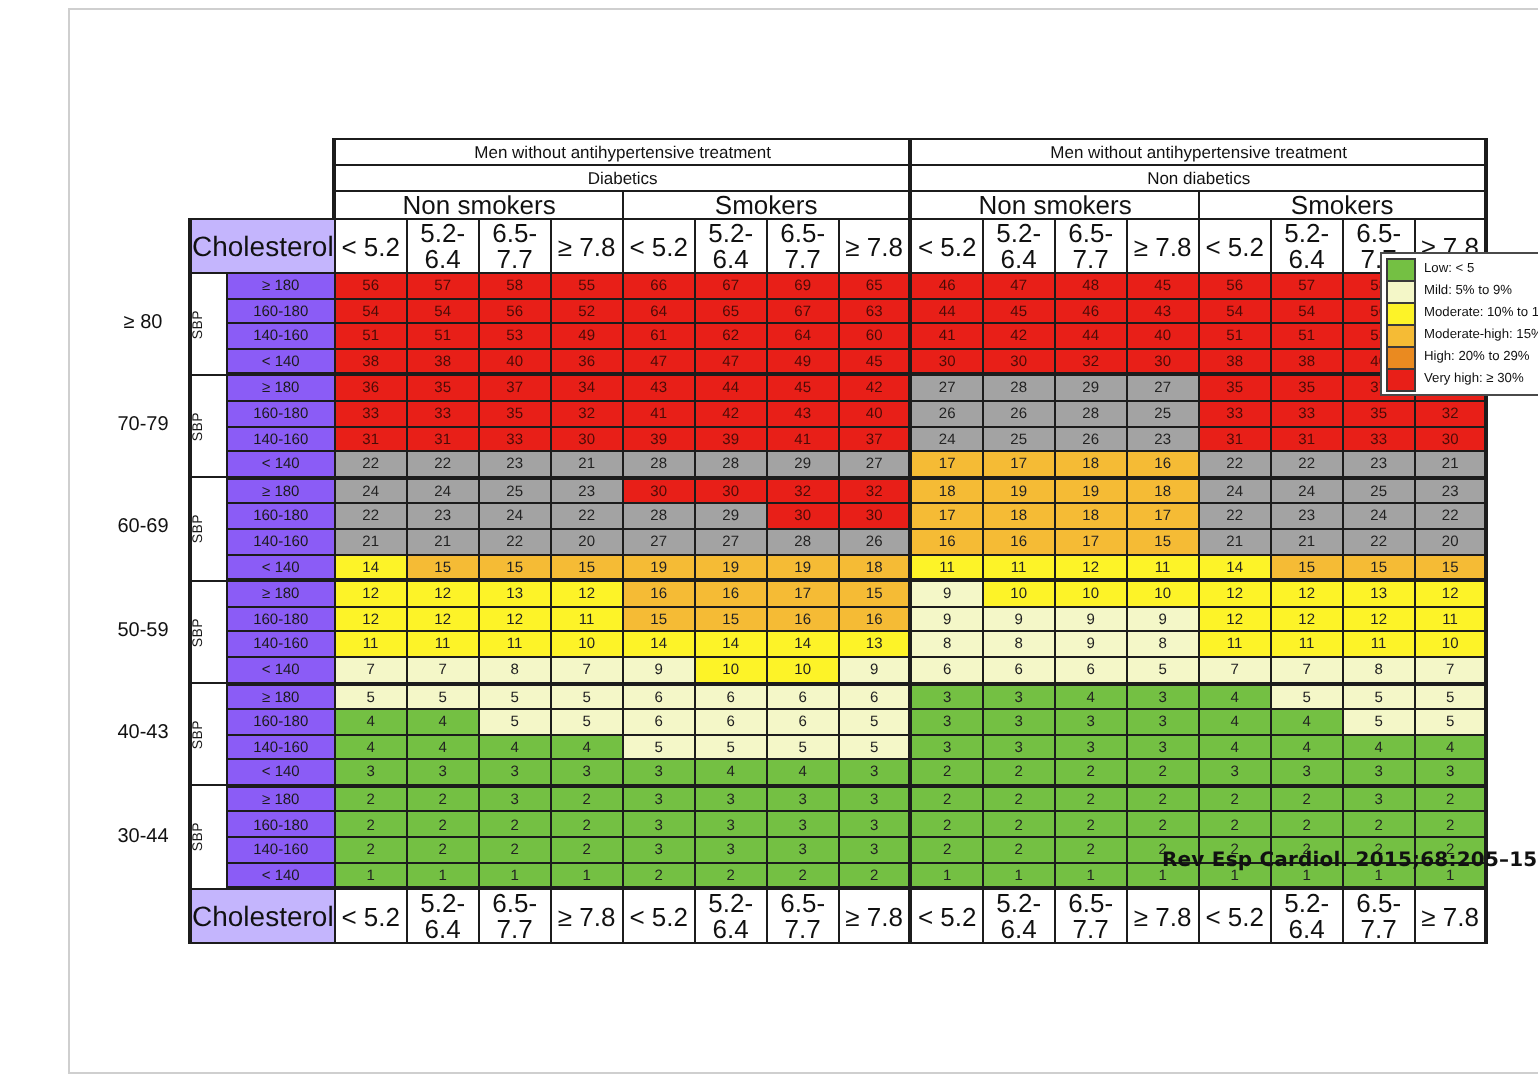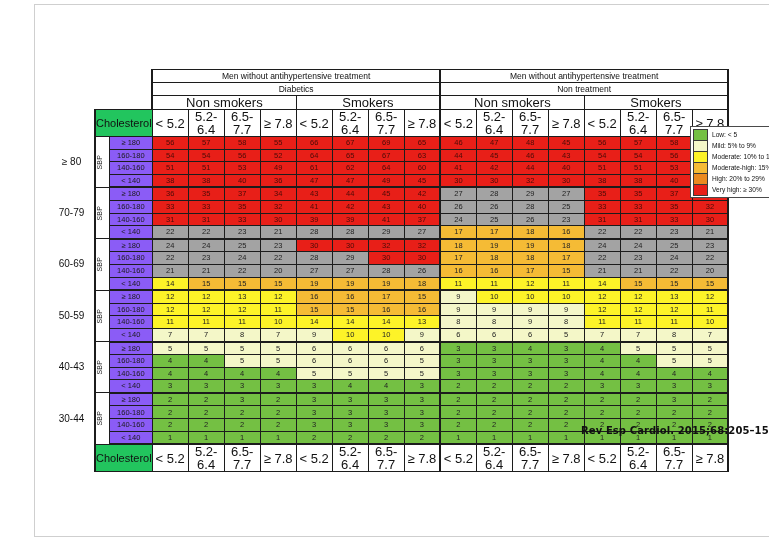--- a/index.html
+++ b/index.html
@@ -92,22 +92,22 @@
   }
   .sbprange {
     background: #8b5cf6;
     font-size: 7.5px;
     text-align: left;
     padding-left: 3px;
     height: 11.6px;
   }
   .cholrow td { height: 13px; }
   .chollabel {
-    font-size: 11px;
-    background: #22c55e;
+    font-size: 14px;
+    background: #c4b5fd;
   }
   td.data {
     height: 11.6px;
     font-size: 7.5px;
   }
 
   
   .r-low    { background: #74c043; color:#222; }
   .r-mild   { background: #f4f7c8; color:#222; }
   .r-mod    { background: #fdf328; color:#222; }
@@ -197,21 +197,21 @@
               <td class="blank"></td>
               <td class="blank"></td>
               <td class="hdr hdr-main sep-left sep-right" colspan="8">Men without antihypertensive treatment</td>
               <td class="hdr hdr-main sep-right" colspan="8">Men without antihypertensive treatment</td>
             </tr>
             <tr>
               <td class="blank"></td>
               <td class="blank"></td>
               <td class="blank"></td>
               <td class="hdr hdr-main sep-left sep-right" colspan="8">Diabetics</td>
-              <td class="hdr hdr-main sep-right" colspan="8">Non treatment</td>
+              <td class="hdr hdr-main sep-right" colspan="8">Non diabetics</td>
             </tr>
             <tr>
               <td class="blank"></td>
               <td class="blank"></td>
               <td class="blank"></td>
               <td class="hdr sep-left" colspan="4">Non smokers</td>
               <td class="hdr sep-right" colspan="4">Smokers</td>
               <td class="hdr" colspan="4">Non smokers</td>
               <td class="hdr sep-right" colspan="4">Smokers</td>
             </tr>

